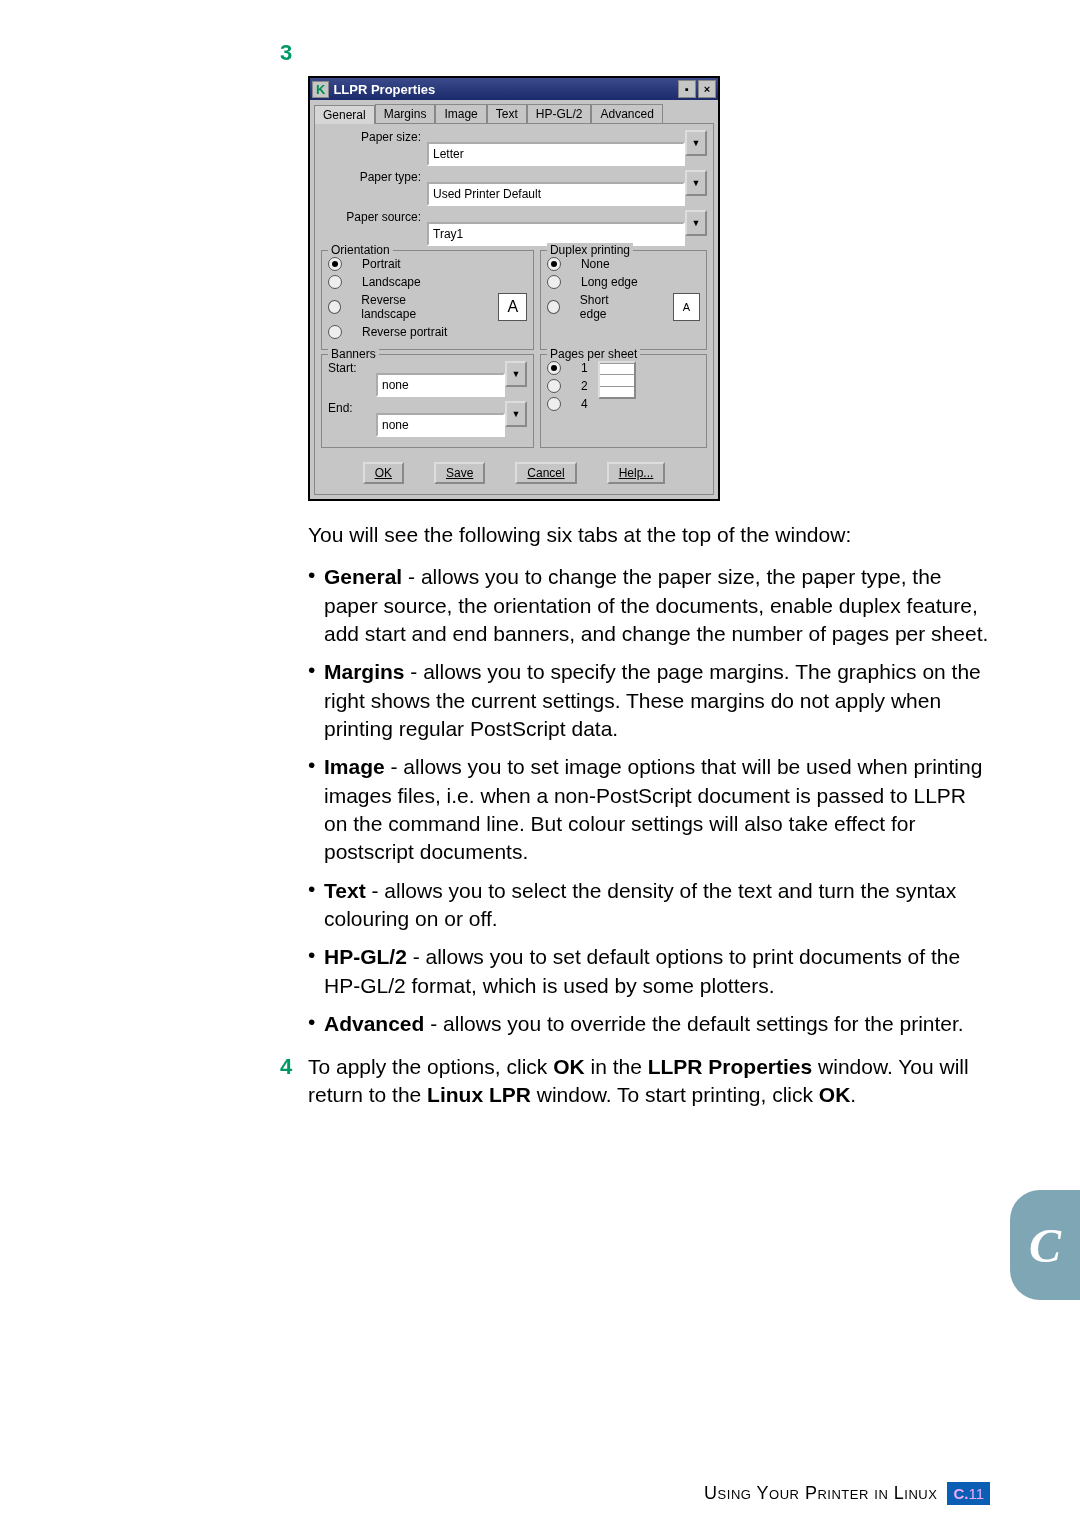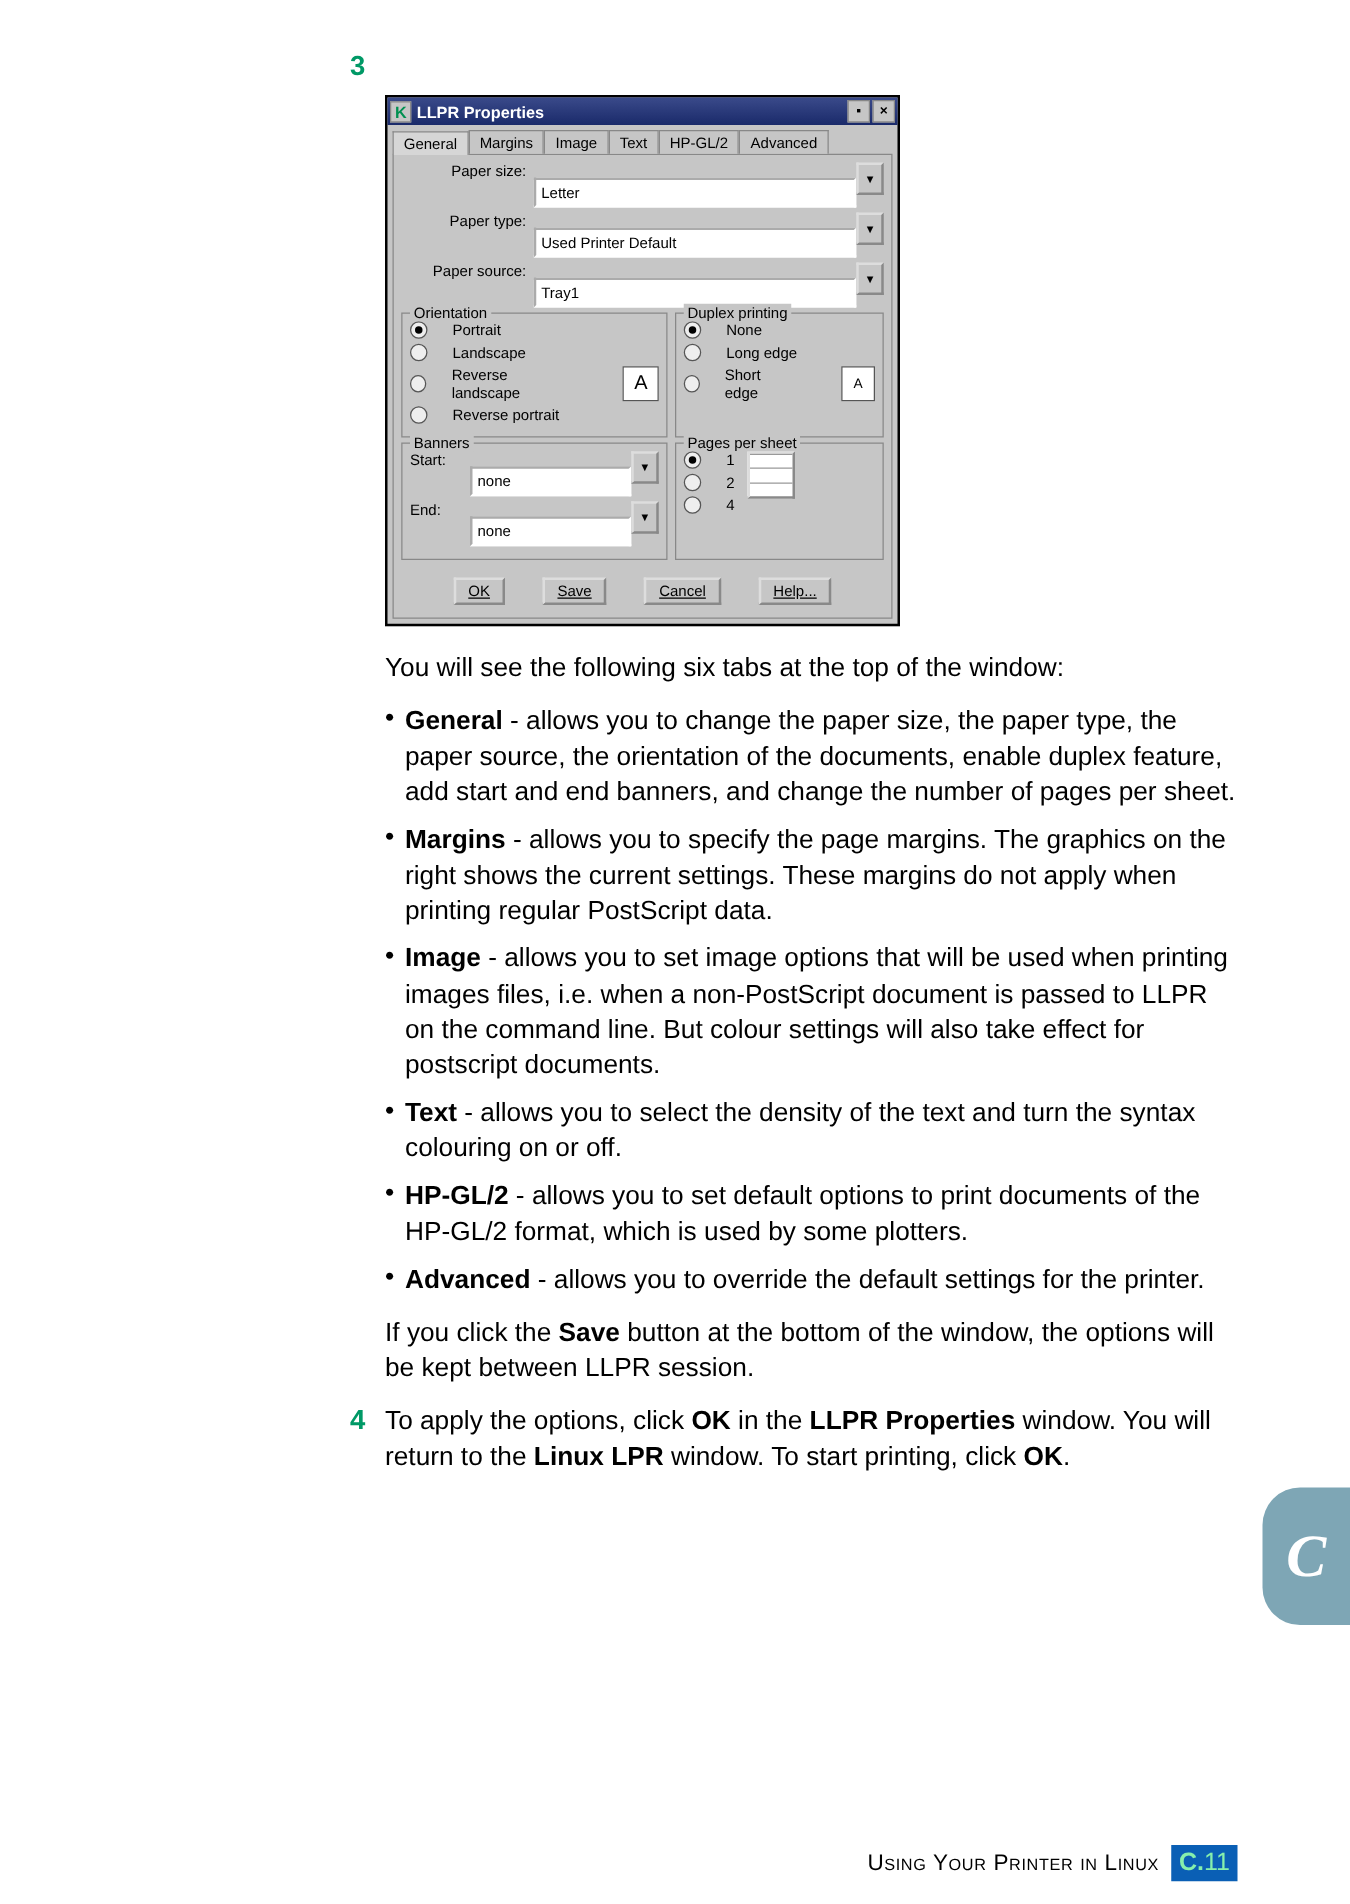--- a/index.html
+++ b/index.html
@@ -221,23 +221,23 @@
     align-items: center;
     gap: 10px;
   }
   .footer-text {
     font-size: 18px;
     font-variant: small-caps;
     letter-spacing: 0.5px;
   }
   .footer-badge {
     background: #0a5fb5;
-    color: #86efac;
+    color: #f0abfc;
     padding: 3px 6px;
-    font-size: 20px;
+    font-size: 15px;
     font-weight: bold;
   }
   .footer-badge .pg { font-weight: normal; }
 </style>
 </head>
 <body>
 
 <div class="page">
 
   <div class="step-row">
@@ -390,23 +390,20 @@
       <div class="bullet-row">
           <div class="bullet-dot">•</div>
           <div class="bullet-content"><span class="bold">HP-GL/2</span><span> - allows you to set default options to print documents of the HP-GL/2 format, which is used by some plotters.</span></div>
         </div>
       <div class="bullet-row">
           <div class="bullet-dot">•</div>
           <div class="bullet-content"><span class="bold">Advanced</span><span> - allows you to override the default settings for the printer.</span></div>
         </div>
     </div>
 
-    <div class="para">
-      <span>If you click the </span><span class="bold">Save</span><span> button at the bottom of the window, the options will be kept between LLPR session.</span>
-    </div>
   </div>
 
   <div class="step-row">
     <div class="step-num">4</div>
     <div class="step-text">
       <span>To apply the options, click </span><span class="bold">OK</span><span> in the </span><span class="bold">LLPR Properties</span><span> window. You will return to the </span><span class="bold">Linux LPR</span><span> window. To start printing, click </span><span class="bold">OK</span><span>.</span>
     </div>
   </div>
 </div>
 

